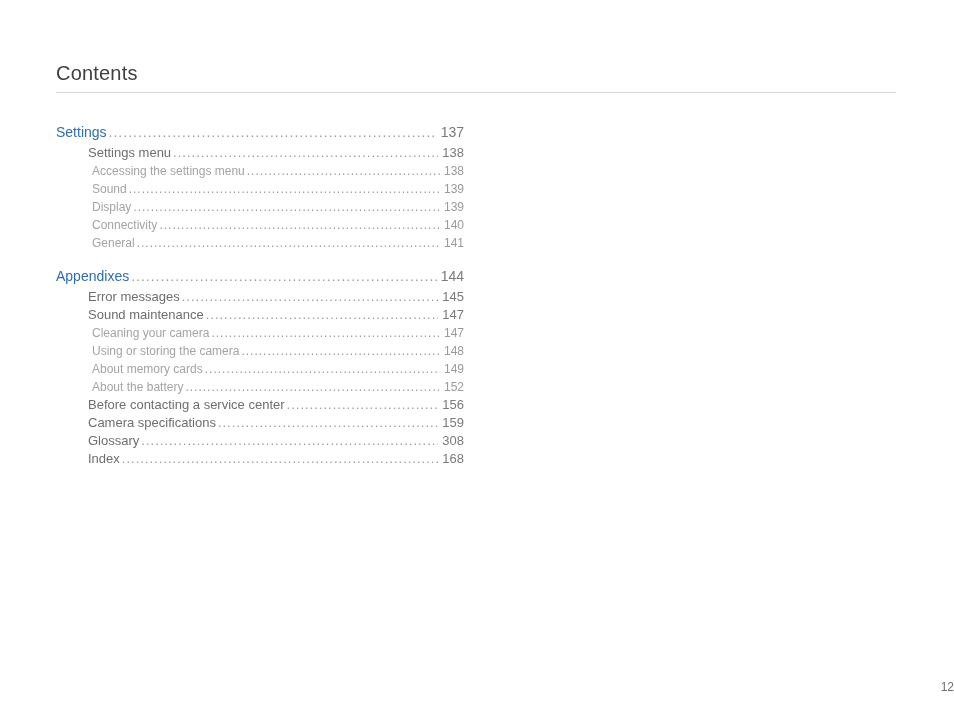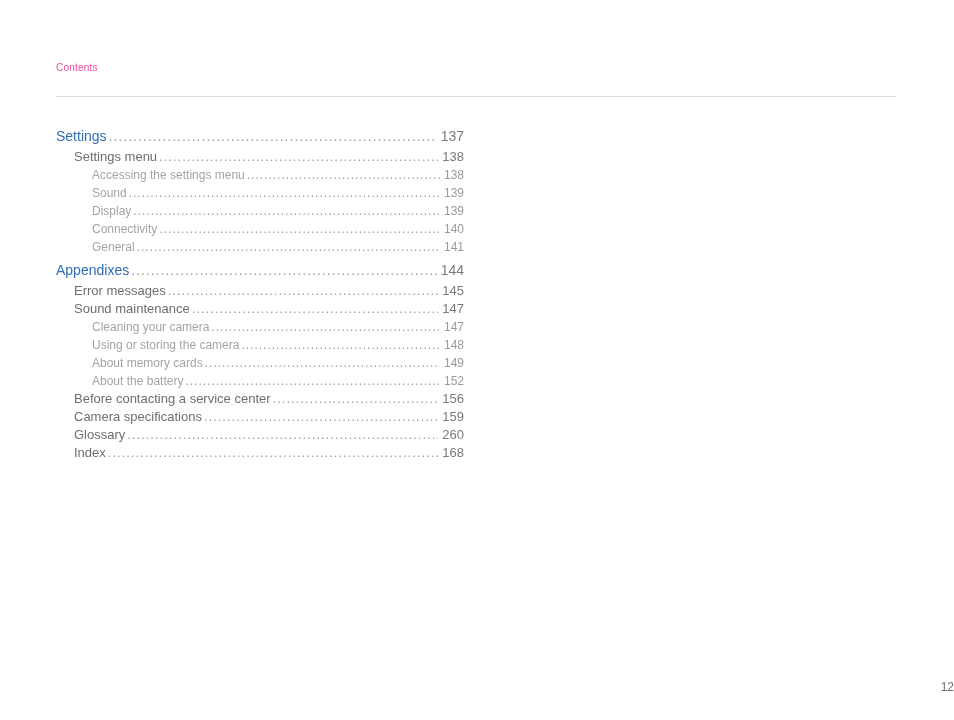--- a/index.html
+++ b/index.html
@@ -13,25 +13,25 @@
     color: #7a7a7a;
   }
   .page {
     position: relative;
     width: 954px;
     height: 720px;
     box-sizing: border-box;
     padding: 62px 58px 0 56px;
   }
   .header {
-    font-size: 10px;
-    color: #ec4899;
+    font-size: 20px;
+    color: #404040;
     letter-spacing: 0.2px;
     border-bottom: 1px solid #d9d9d9;
-    padding-bottom: 23px;
+    padding-bottom: 7px;
     margin-bottom: 32px;
   }
   .column {
     width: 408px;
   }
   .toc-row {
     display: flex;
     align-items: baseline;
     white-space: nowrap;
     line-height: 1;
@@ -48,25 +48,25 @@
   }
   .toc-row .leader::after {
     content: "............................................................................................................................................................................";
   }
   .toc-row .pg {
     flex: 0 0 auto;
     text-align: left;
     color: #7a7a7a;
   }
   
-  .section { font-size: 14px; margin-top: 10px; margin-bottom: 7px; }
+  .section { font-size: 14px; margin-top: 20px; margin-bottom: 7px; }
   .section .label { color: #2f6db5; }
   .section .pg { color: #7a7a7a; }
 
-  .item1 { font-size: 13px; margin-left: 18px; margin-top: 5px; }
+  .item1 { font-size: 13px; margin-left: 32px; margin-top: 5px; }
   .item1 .label { color: #6e6e6e; }
 
   .item2 { font-size: 12px; margin-left: 36px; margin-top: 6px; }
   .item2 .label { color: #a4a4a4; }
   .item2 .pg { color: #9a9a9a; }
   .item2 .leader::after {
     content: "............................................................................................................................................................................";
   }
 
   .page-number {
@@ -167,21 +167,21 @@
       <span class="pg">156</span>
     </div>
     <div class="toc-row item1">
       <span class="label">Camera specifications</span>
       <span class="leader"></span>
       <span class="pg">159</span>
     </div>
     <div class="toc-row item1">
       <span class="label">Glossary</span>
       <span class="leader"></span>
-      <span class="pg">260</span>
+      <span class="pg">308</span>
     </div>
     <div class="toc-row item1">
       <span class="label">Index</span>
       <span class="leader"></span>
       <span class="pg">168</span>
     </div>
 
   </div>
 
   <div class="page-number">12</div>

